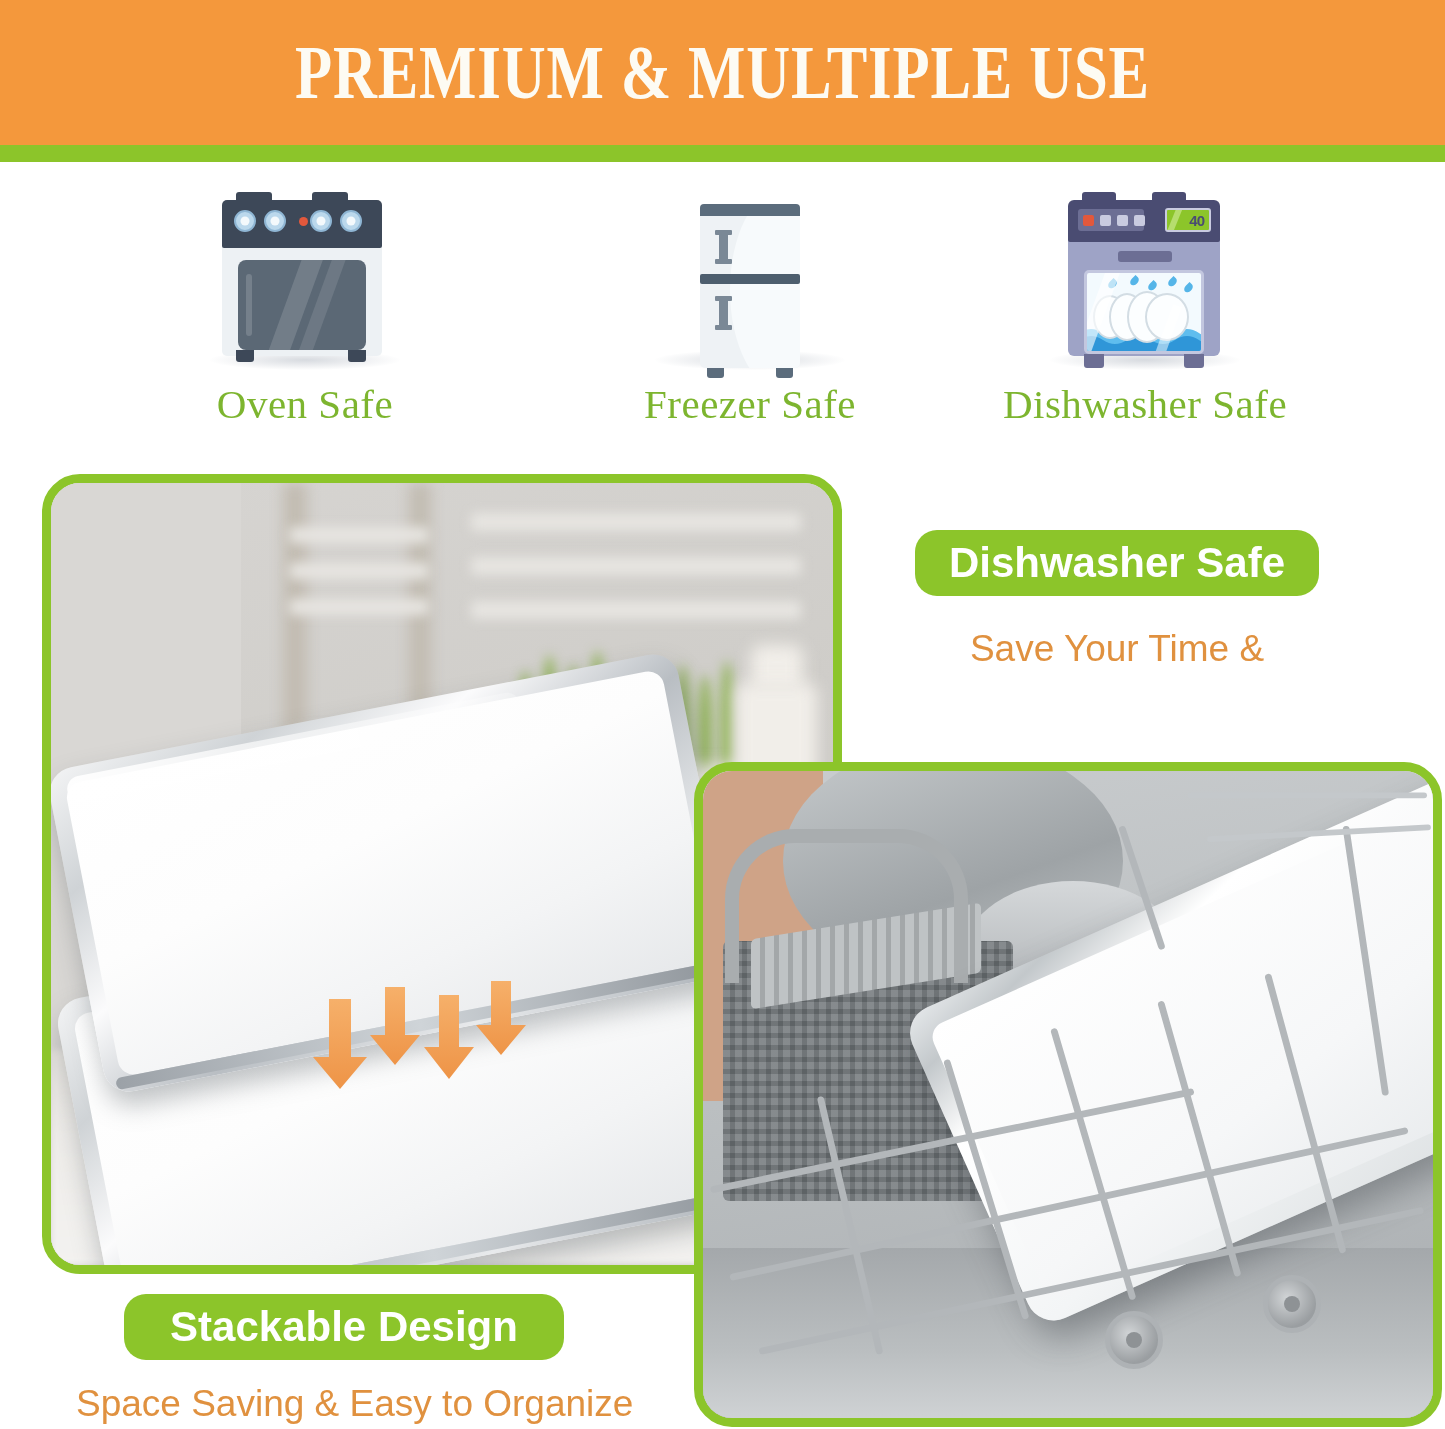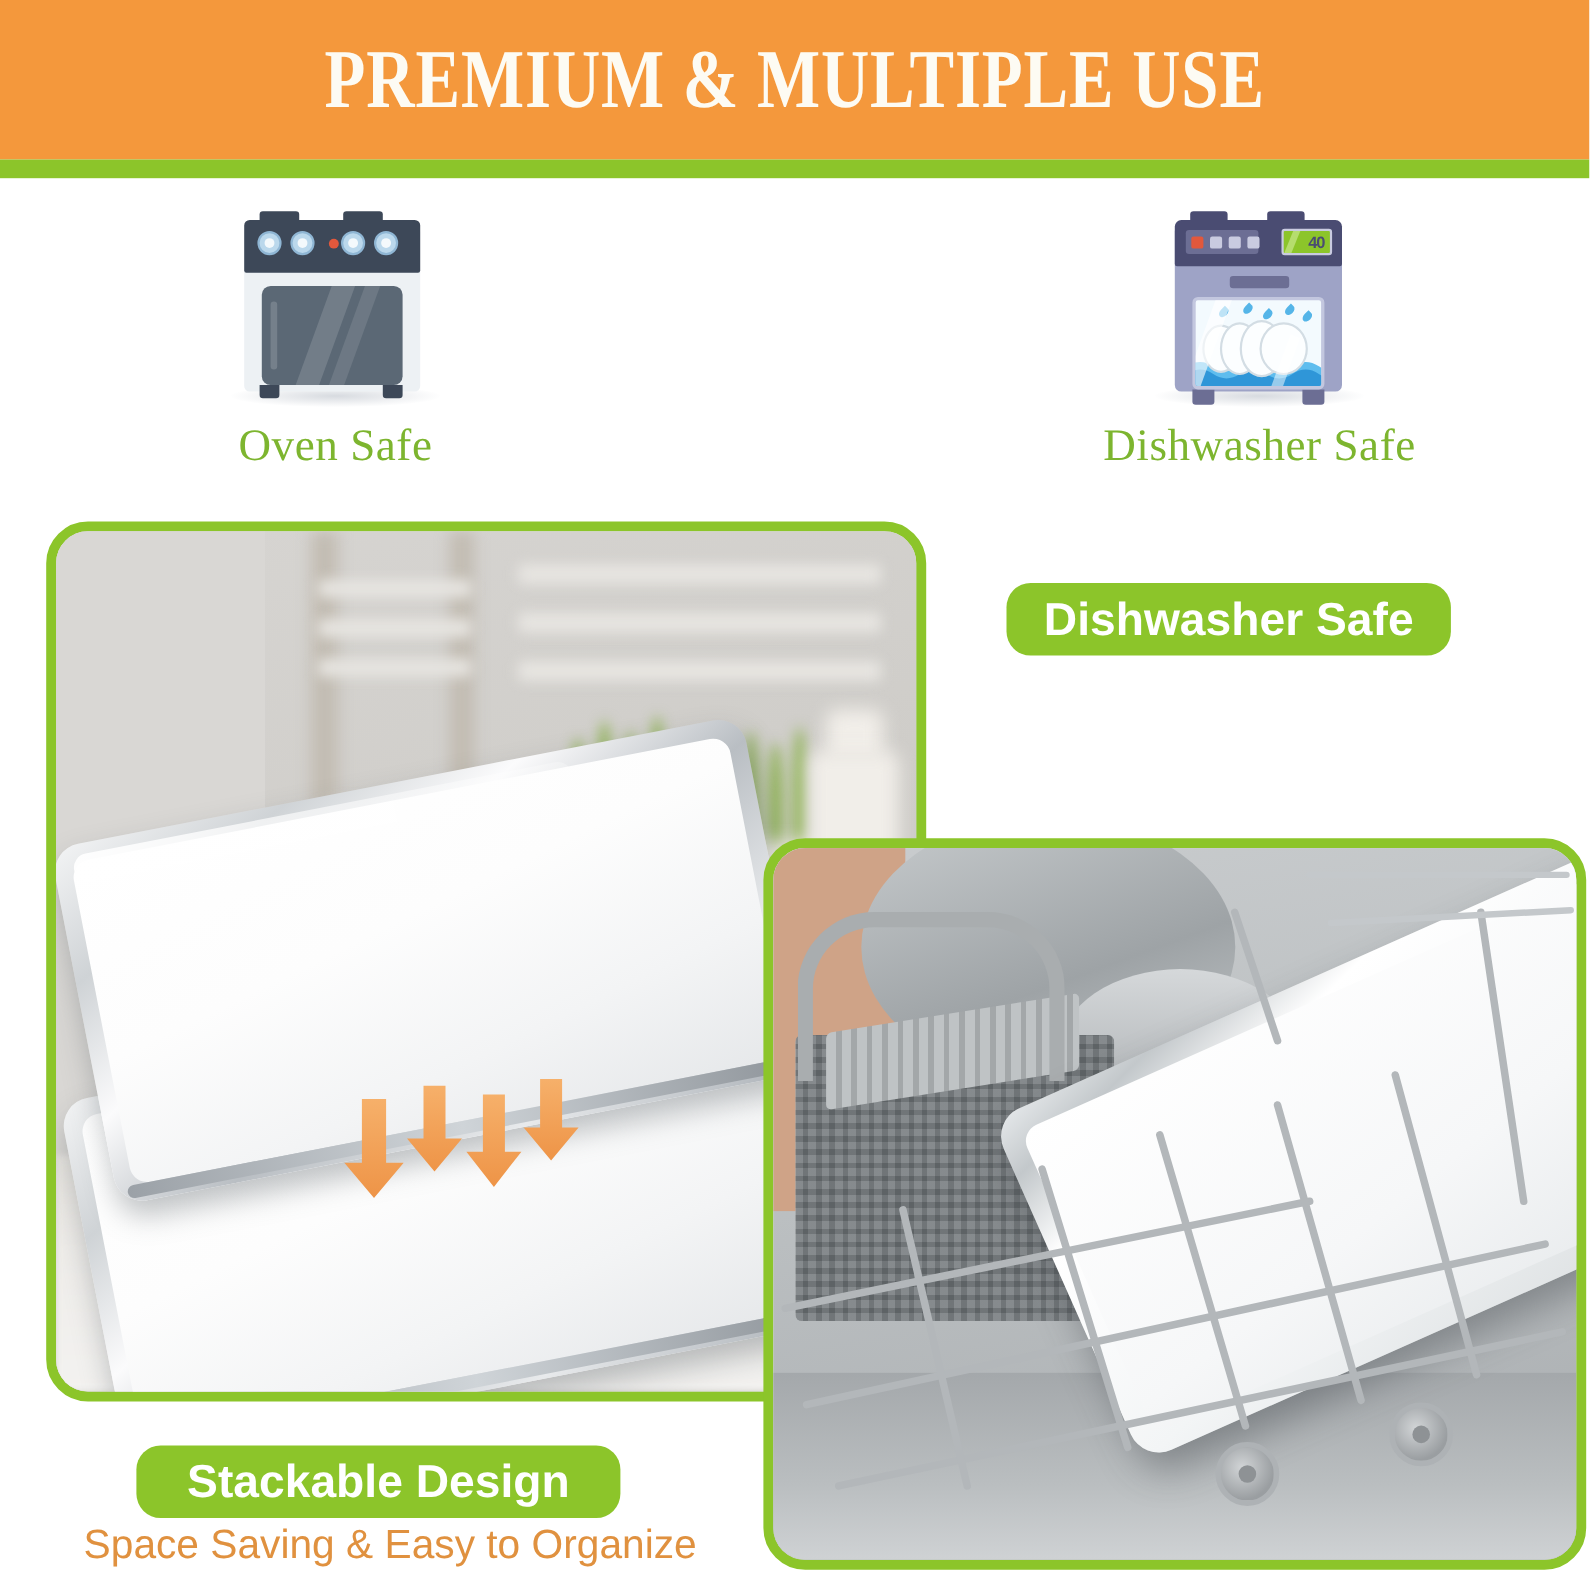--- a/index.html
+++ b/index.html
@@ -189,21 +189,21 @@
 
   
   .pill{
     position:absolute;background:#8CC52A;border-radius:22px;
     display:flex;align-items:center;justify-content:center;
     color:#FFFFFF;font-weight:700;white-space:nowrap;
     font-family:"Liberation Sans", sans-serif;
     z-index:6;
   }
   #pill-dishwasher{left:915px;top:530px;width:404px;height:66px;font-size:42px;}
-  #pill-stackable{left:124px;top:1294px;width:440px;height:66px;font-size:42px;margin-top:20px;}
+  #pill-stackable{left:124px;top:1294px;width:440px;height:66px;font-size:42px;}
 
   .sub{
     position:absolute;color:#E0913F;text-align:center;
     font-family:"Liberation Sans", sans-serif;font-size:37px;line-height:1.30;
     white-space:nowrap;z-index:6;
   }
   #sub-dishwasher{left:905px;top:625px;width:424px;}
   #sub-stackable{left:76px;top:1380px;width:548px;}
 </style>
 </head>
@@ -231,20 +231,35 @@
       <div class="knob k4"></div>
       <div class="oven-door">
         <div class="oven-glass-a"></div>
         <div class="oven-glass-b"></div>
         <div class="oven-glass-edge"></div>
       </div>
     </div>
     <div class="feature-label">Oven Safe</div>
   </div>
 
+  <div class="feature" id="feature-freezer">
+    <div class="feature-art">
+      <div class="appliance-shadow"></div>
+      <div class="fr-foot l"></div>
+      <div class="fr-foot r"></div>
+      <div class="fr-body">
+        <div class="fr-curve"></div>
+      </div>
+      <div class="fr-top"></div>
+      <div class="fr-divider"></div>
+      <div class="fr-handle top"></div>
+      <div class="fr-handle bot"></div>
+    </div>
+    <div class="feature-label">Freezer Safe</div>
+  </div>
 
   <div class="feature" id="feature-dishwasher">
     <div class="feature-art">
       <div class="appliance-shadow"></div>
       <div class="dw-tab l"></div>
       <div class="dw-tab r"></div>
       <div class="dw-body"></div>
       <div class="dw-foot l"></div>
       <div class="dw-foot r"></div>
       <div class="dw-panel"></div>
@@ -380,18 +395,19 @@
       </g>
     </svg>
 
     <div class="dwp-wheel" style="left:402px;top:540px;"></div>
     <div class="dwp-wheel" style="left:560px;top:504px;"></div>
   </div>
 </div>
 
 <div class="pill" id="pill-dishwasher">Dishwasher Safe</div>
 <div class="sub" id="sub-dishwasher">
+  <div>Save Your Time &amp;</div>
 </div>
 
 <div class="pill" id="pill-stackable">Stackable Design</div>
 <div class="sub" id="sub-stackable">
   <div>Space Saving &amp; Easy to Organize</div>
 </div>
 
 </body></html>

